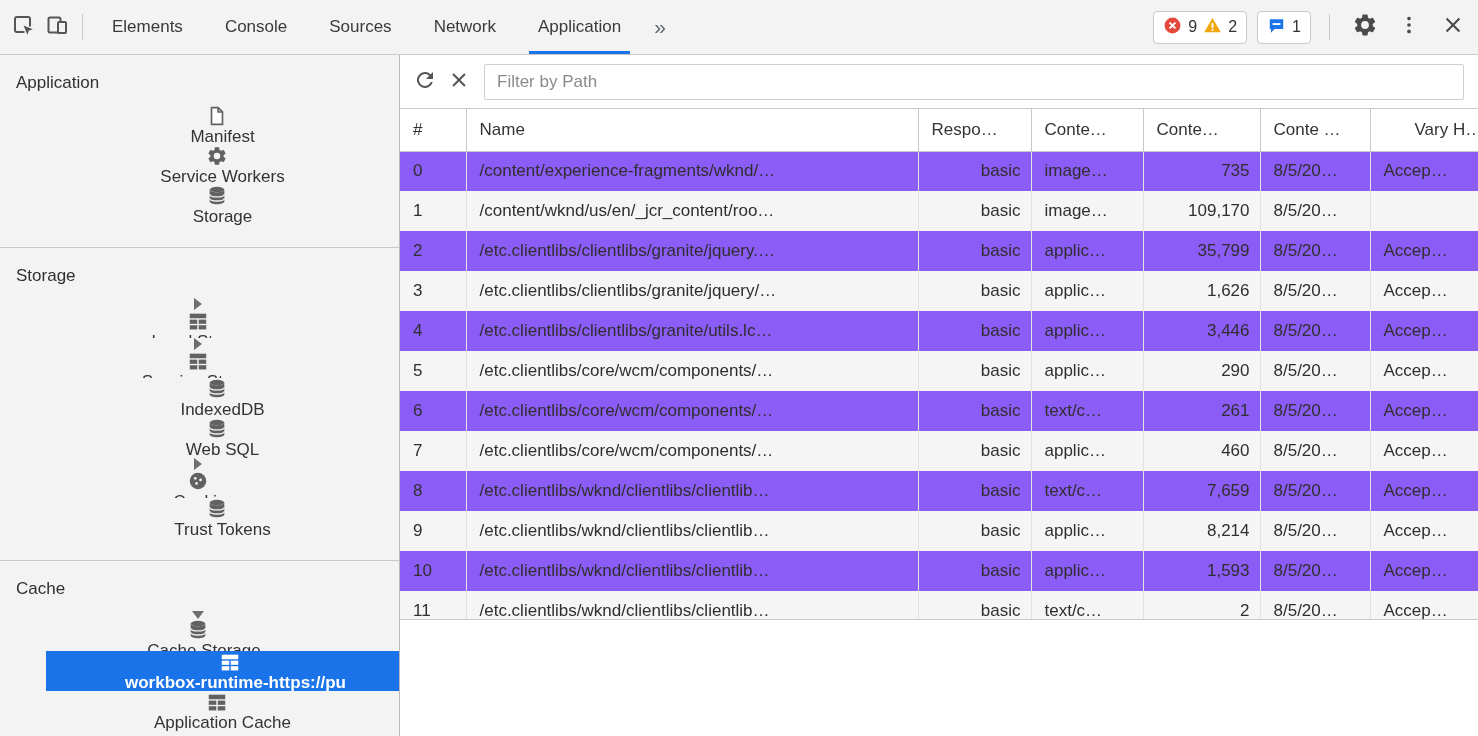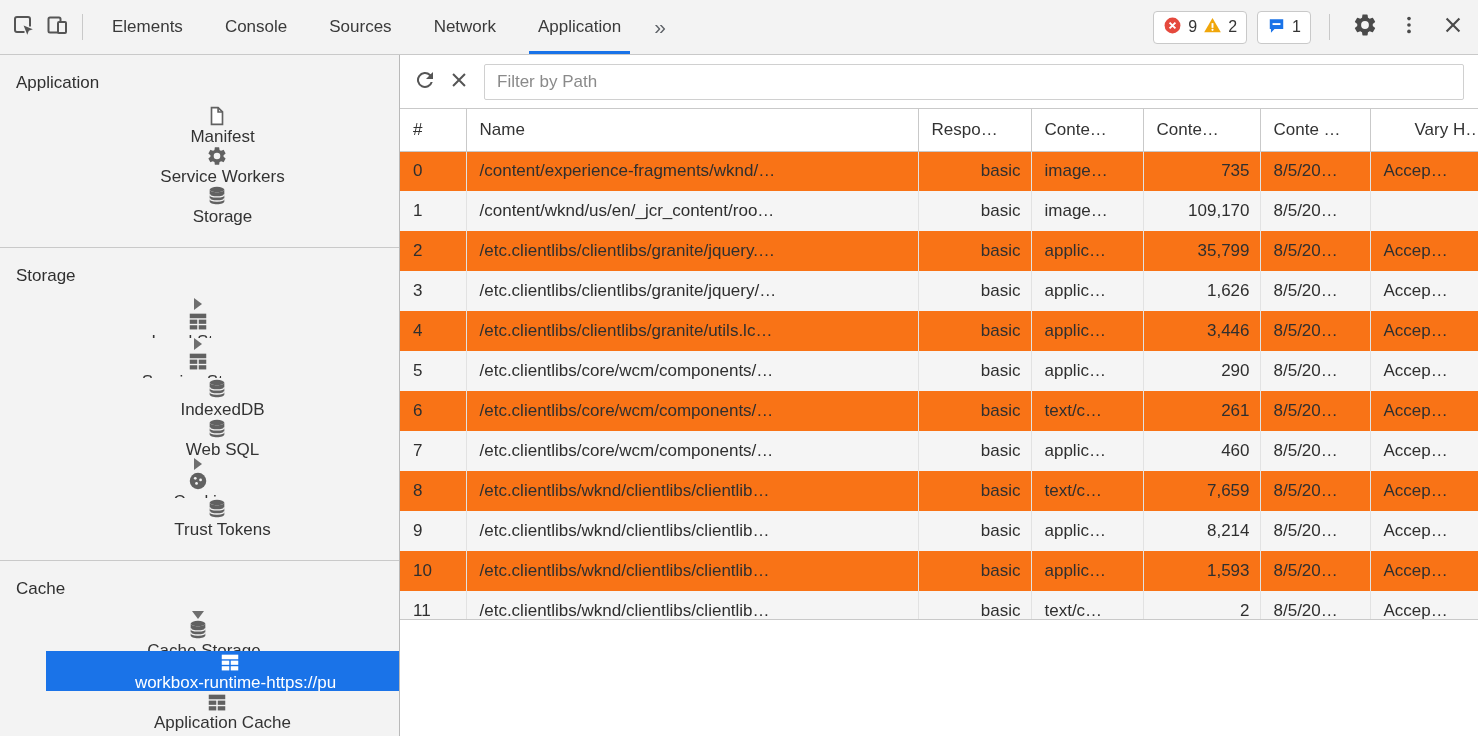--- a/index.html
+++ b/index.html
@@ -29,31 +29,31 @@
 
   
   .sidebar { flex:0 0 400px; background:#f3f3f3; border-right:1px solid #b9b9b9;
              overflow:hidden; }
   .section { border-bottom:1px solid #c9c9c9; padding-bottom:22px; }
   .section:last-child { border-bottom:none; }
   .section-title { padding:18px 16px 12px 16px; font-size:17px; color:#303030; }
   .item { display:flex; align-items:center; height:40px; padding-left:46px;
           font-size:17px; color:#333; white-space:nowrap;flex-direction:column; }
   .item.expandable { padding-left:9px; }
-  .item.selected { margin-left:46px; padding-left:26px; background:#1a73e8; color:#fff; }
+  .item.selected { margin-left:46px; padding-left:26px; background:#1a73e8; color:#fff;font-weight:bold; }
   .expander { width:0; height:0; border-top:6px solid transparent;
               border-bottom:6px solid transparent; border-left:8px solid #6e6e6e;
               margin-right:12px; flex:none; }
   .expander.open { border-left:6px solid transparent; border-right:6px solid transparent;
                    border-top:8px solid #6e6e6e; border-bottom:none; }
   .sicon { width:22px; height:22px; margin-right:12px; flex:none; }
   .item .label { overflow:hidden; }
 
   
-  .main { flex:1; min-width:0; display:flex; flex-direction:column; background:#f97316; }
+  .main { flex:1; min-width:0; display:flex; flex-direction:column; background:#8b5cf6; }
   .filter-toolbar { flex:0 0 54px; border-bottom:1px solid #c9c9c9; display:flex;
                     align-items:center; padding:0 14px 0 8px; background:#fff; }
   .filter-input { flex:1; height:36px; margin-left:8px; border:1px solid #d0d0d0;
                   border-radius:2px; font-family:"Liberation Sans",sans-serif;
                   font-size:17px; padding:0 12px; color:#333; outline:none; background:#fff; }
   .filter-input::placeholder { color:#8a8a8a; }
 
   .table-wrap { flex:0 0 510px; overflow:hidden; }
   table.grid { width:100%; border-collapse:collapse; table-layout:fixed; font-size:17px; }
   table.grid th { height:42px; font-weight:normal; text-align:left; padding:0 10px 0 13px;

